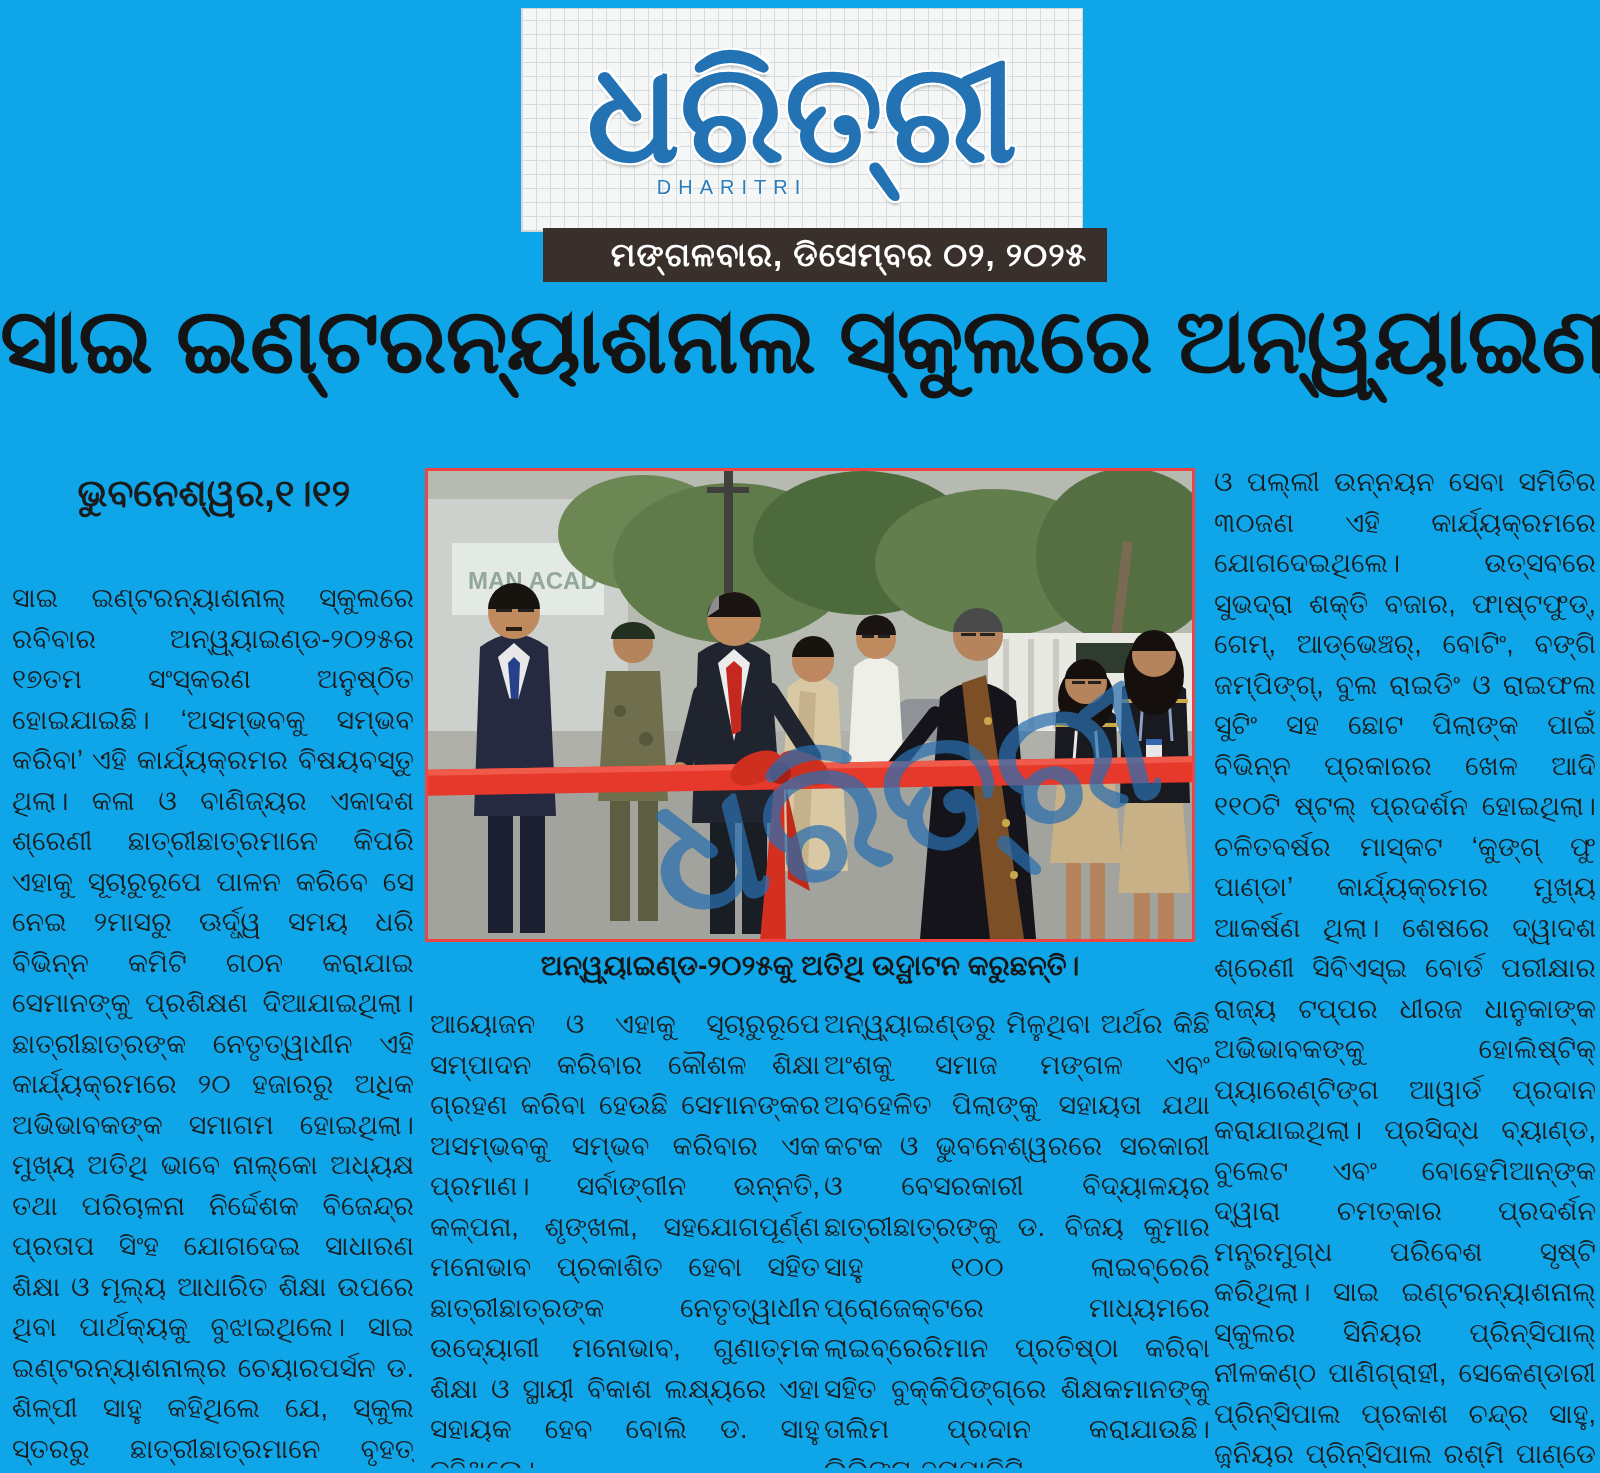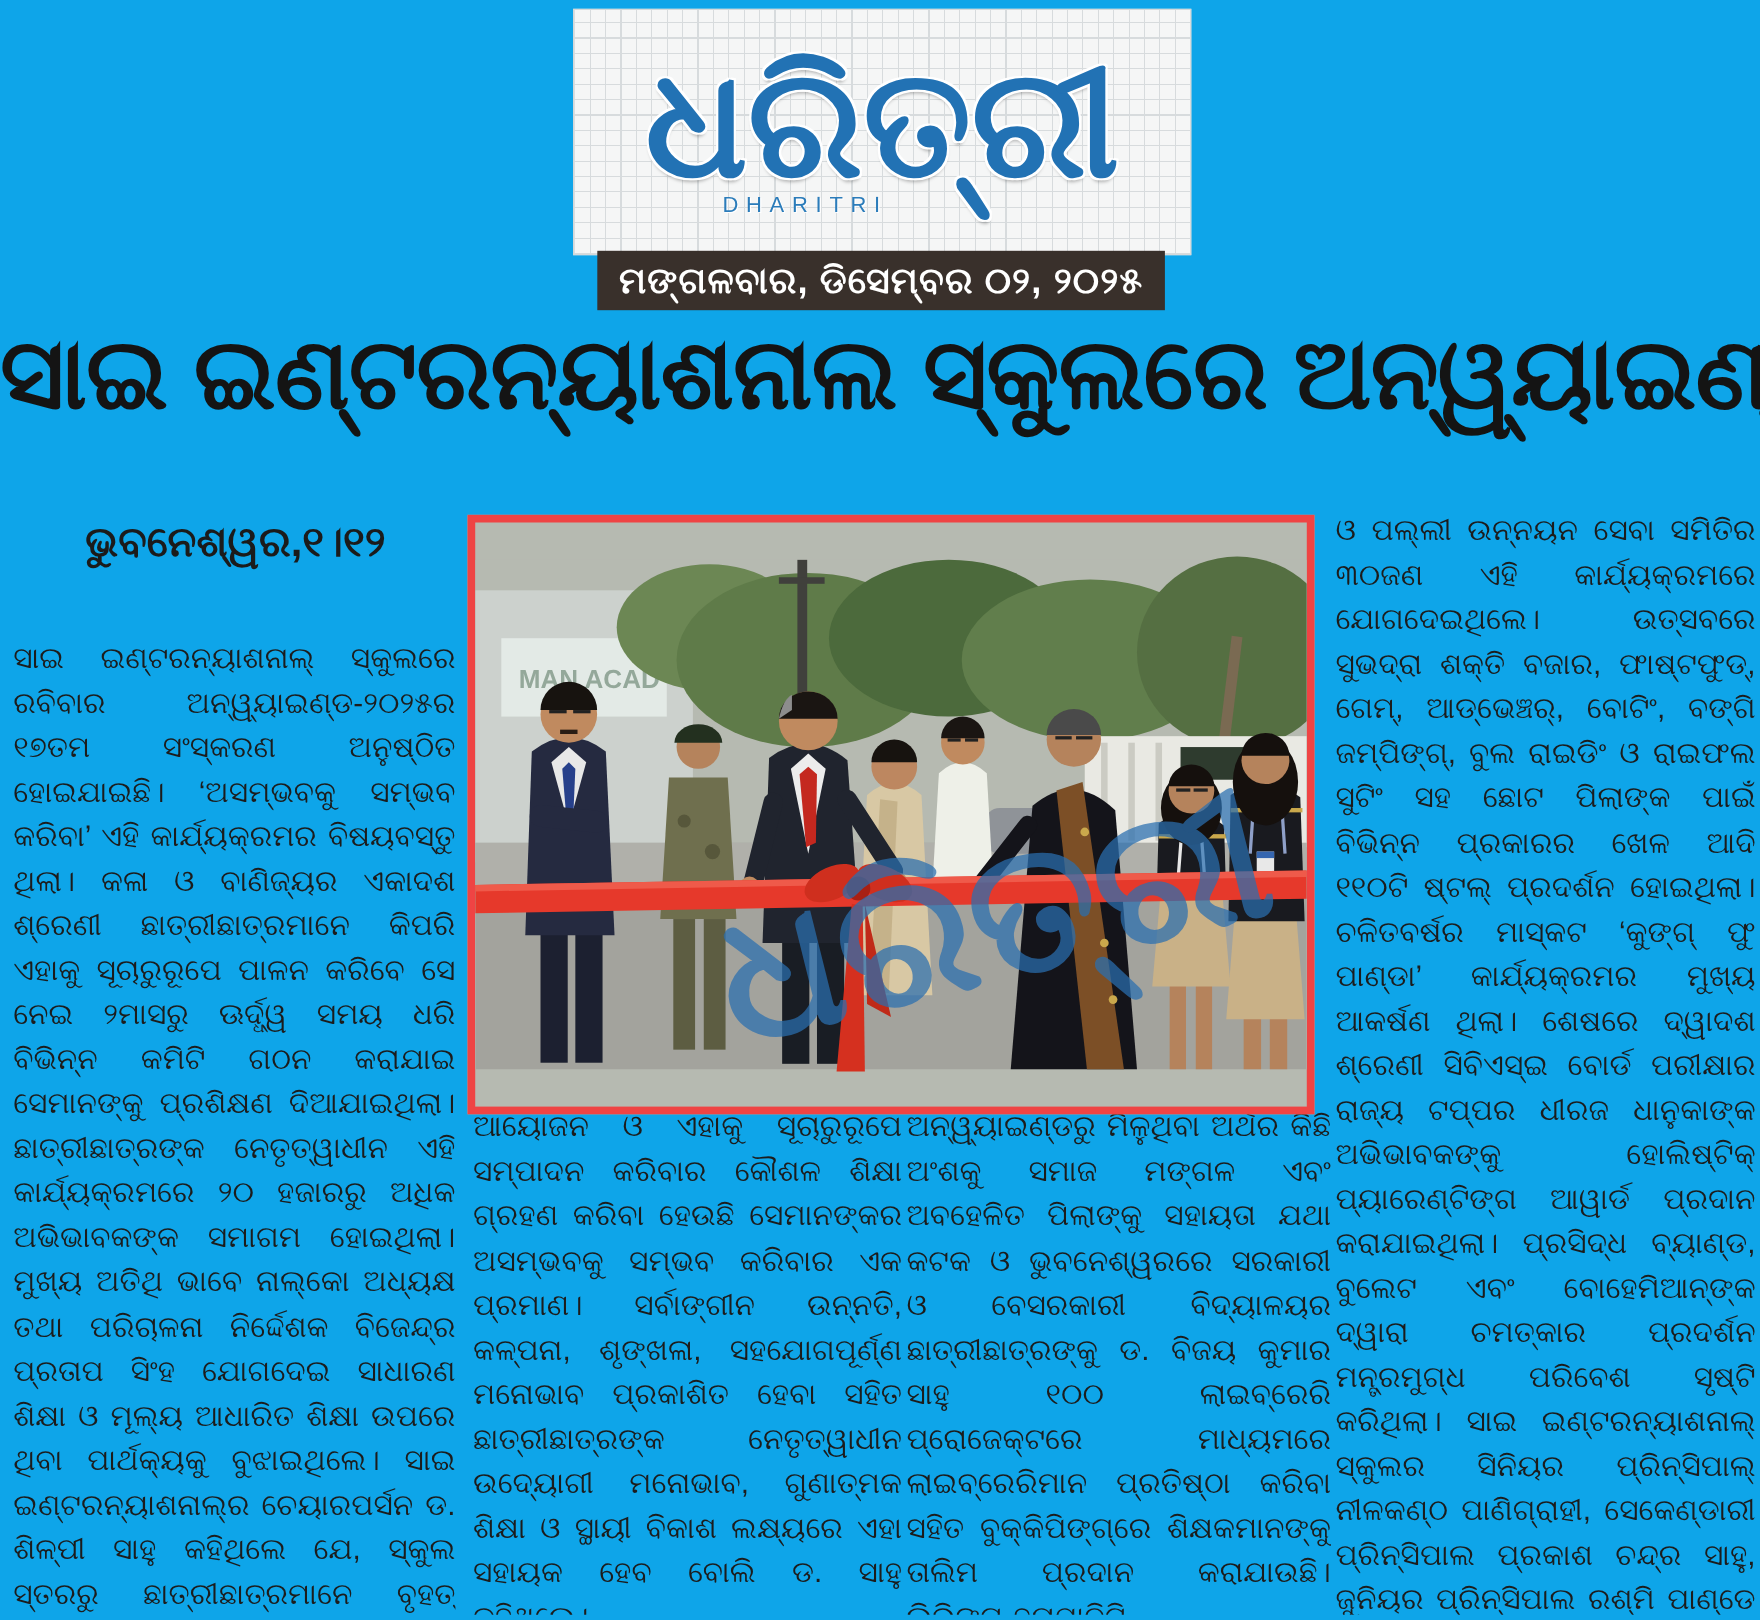--- a/index.html
+++ b/index.html
@@ -12,42 +12,42 @@
       repeating-linear-gradient(0deg,#d7dbdd 0 1px,transparent 1px 14px),
       repeating-linear-gradient(90deg,#d7dbdd 0 1px,transparent 1px 14px),
       #f5f6f6;
     border:1px solid #d2d6d8;display:flex;flex-direction:column;align-items:center;justify-content:center;}
   .logo-odia{font-size:138px;line-height:1.05;font-weight:bold;color:#2272b4;
     text-shadow:-2px -2px 0 #fff,2px -2px 0 #fff,-2px 2px 0 #fff,2px 2px 0 #fff,0 4px 3px rgba(0,0,0,.25);}
   .logo-latin{font-size:20px;font-weight:normal;color:#2b7cba;letter-spacing:7px;margin-top:-10px;
     transform:translateX(-70px);text-shadow:1px 1px 0 #fff;}
   .date-bar{position:absolute;left:543px;top:228px;width:516px;height:54px;background:#39302b;
     color:#fff;display:flex;align-items:center;justify-content:center;
-    font-size:33px;font-weight:bold;letter-spacing:1px;}
+    font-size:33px;font-weight:bold;letter-spacing:1px;padding-left:48px;}
 
   
   .headline{position:absolute;left:0;top:290px;width:1600px;text-align:center;
     font-size:90px;font-weight:bold;color:#141414;letter-spacing:-1px;line-height:1.15;white-space:nowrap;}
 
   
   .dateline{position:absolute;left:28px;top:466px;width:372px;text-align:center;
     font-weight:bold;font-size:38px;line-height:1.45;}
   .dateline .reporter{display:inline-block;margin-top:6px;padding:0 6px 12px 6px;border-bottom:2px solid #3c3c3c;}
 
   
   .col{position:absolute;font-size:27px;line-height:40.5px;text-align:justify;
     color:#1c1c1c;overflow:hidden;word-spacing:2px;}
   .col-1{left:12px;top:578px;width:402px;height:892px;}
   .col-2{left:430px;top:1004px;width:390px;height:464px;}
   .col-3{left:824px;top:1004px;width:386px;height:464px;}
   .col-4{left:1214px;top:462px;width:382px;height:1006px;}
 
   
-  .photo{position:absolute;left:425px;top:468px;width:770px;height:545px;
-    border:7px solid #ef4444;box-sizing:border-box;overflow:hidden;background:#b6bab1;}
+  .photo{position:absolute;left:425px;top:468px;width:770px;height:474px;
+    border:3px solid #ef4444;box-sizing:border-box;overflow:hidden;background:#b6bab1;}
   .photo svg{display:block;width:100%;height:100%;}
   .caption{position:absolute;left:425px;top:950px;width:770px;text-align:center;
     font-size:28px;font-weight:bold;color:#161616;}
 </style>
 </head>
 <body>
 
 <div class="page">
 
   <div class="logo-box">
@@ -208,14 +208,15 @@
         <path d="M358 316 L382 420 L360 408 Z" fill="#c02a18"></path>
         <ellipse cx="328" cy="297" rx="27" ry="15" fill="#cf2f1e" transform="rotate(-24 328 297)"></ellipse>
         <ellipse cx="376" cy="297" rx="27" ry="15" fill="#cf2f1e" transform="rotate(24 376 297)"></ellipse>
         <circle cx="352" cy="302" r="11" fill="#a82013"></circle>
       </g>
 
       <text x="225" y="430" font-size="165" font-weight="bold" fill="#2a6fb0" opacity="0.72" transform="rotate(-14 300 380)">ଧରିତ୍ରୀ</text>
     </svg>
   </div>
 
+  <div class="caption">ଅନ୍ୱ୍ୟାଇଣ୍ଡ-୨୦୨୫କୁ ଅତିଥି ଉଦ୍ଘାଟନ କରୁଛନ୍ତି।</div>
 
 </div>
 
 </body></html>

